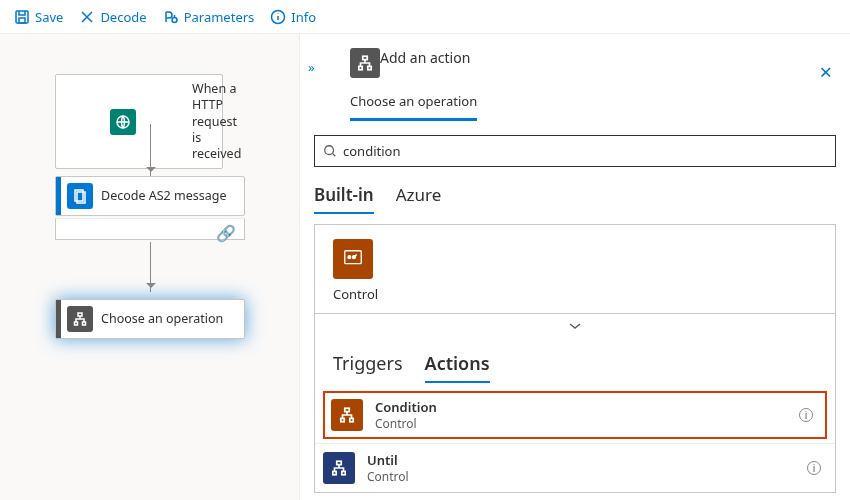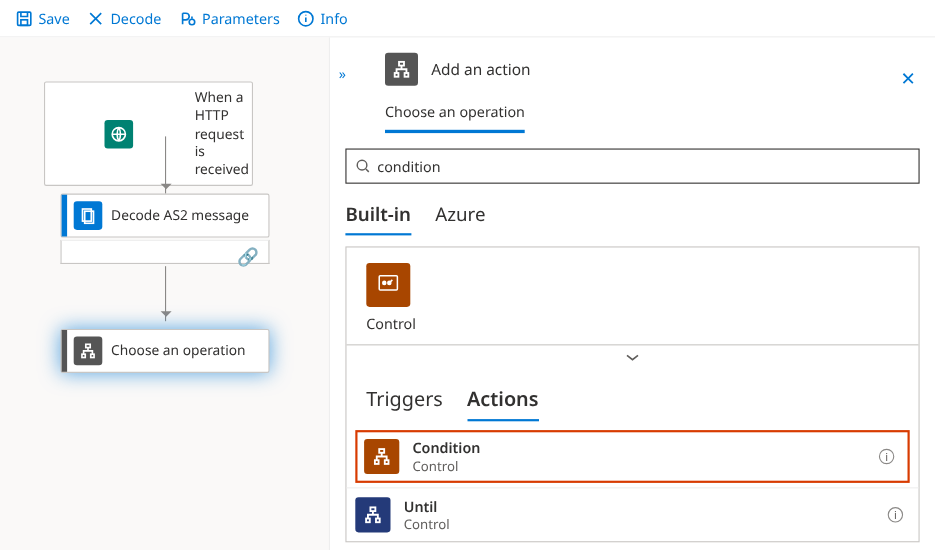--- a/index.html
+++ b/index.html
@@ -19,34 +19,34 @@
 .tool-btn{display:flex;align-items:center;gap:5px;padding:4px 8px;cursor:pointer;color:var(--blue);}
 .tool-btn .ico{width:16px;height:16px;stroke:var(--blue);fill:none;stroke-width:1.5;}
 .main{display:flex;height:466px;}
 .canvas{width:300px;background:var(--bg);border-right:1px solid #eee;position:relative;}
 .panel{flex:1;position:relative;padding:14px 14px 0 14px;}
 
 .node{position:absolute;background:#fff;border:1px solid var(--border);border-radius:2px;display:flex;align-items:center;font-size:12.5px;}
 .node .bar{width:5px;align-self:stretch;}
 .node .iconbox{width:26px;height:26px;border-radius:3px;margin:6px 8px 6px 6px;display:flex;align-items:center;justify-content:center;flex:none;}
 .node .label{padding:6px 10px 6px 0;line-height:1.3;}
-.node1{left:40px;top:40px;width:190px;gap:48px;}
+.node1{left:55px;top:40px;width:168px;gap:48px;}
 .node1 .bar{background:var(--teal);} .node1 .iconbox{background:var(--teal);}
 .node2{left:55px;top:142px;width:190px;}
 .node2 .bar{background:var(--blue);} .node2 .iconbox{background:var(--blue);}
 .node2-extra{position:absolute;left:55px;top:184px;width:190px;height:22px;border:1px solid var(--border);border-top-color:#eee;background:#fff;}
 .node3{left:55px;top:265px;width:190px;box-shadow:0 0 18px rgba(0,120,212,.65);}
 .node3 .bar{background:#555;} .node3 .iconbox{background:#555;}
 .arrow{position:absolute;left:150px;width:1px;background:#8a8886;}
 .arrow::after{content:"";position:absolute;bottom:-1px;left:-4px;border:5px solid transparent;border-top-color:#8a8886;}
 .a1{top:90px;height:52px;} .a2{top:208px;height:50px;}
 
 .collapse-handle{position:absolute;left:8px;top:24px;color:var(--blue);font-size:13px;cursor:pointer;}
 .close-x{position:absolute;right:18px;top:22px;color:var(--blue);font-size:22px;cursor:pointer;}
-.panel-head{display:flex;align-items:center;gap:12px;margin-left:36px;}
+.panel-head{display:flex;margin-left:36px;}
 .panel-head .iconbox{width:30px;height:30px;border-radius:3px;background:#555;display:flex;align-items:center;justify-content:center;}
 .panel-head .title{font-size:14px;}
 .section-label{margin:14px 0 0 36px;font-size:13px;display:inline-block;padding-bottom:8px;border-bottom:3px solid var(--blue);}
 .search{margin:14px 0 0 0;display:flex;align-items:center;border:1px solid #323130;height:32px;padding:0 8px;font-size:13px;}
 .search .mag{width:14px;height:14px;stroke:#605e5c;fill:none;stroke-width:1.5;margin-right:6px;}
 .tabs{display:flex;gap:22px;margin:16px 0 10px 0;font-size:17px;}
 .tab{padding-bottom:6px;cursor:pointer;}
 .tab.active{border-bottom:2px solid var(--blue);font-weight:600;}
 .results{border:1px solid var(--border);border-radius:0;}
 .conn-row{padding:14px 18px 10px;}

